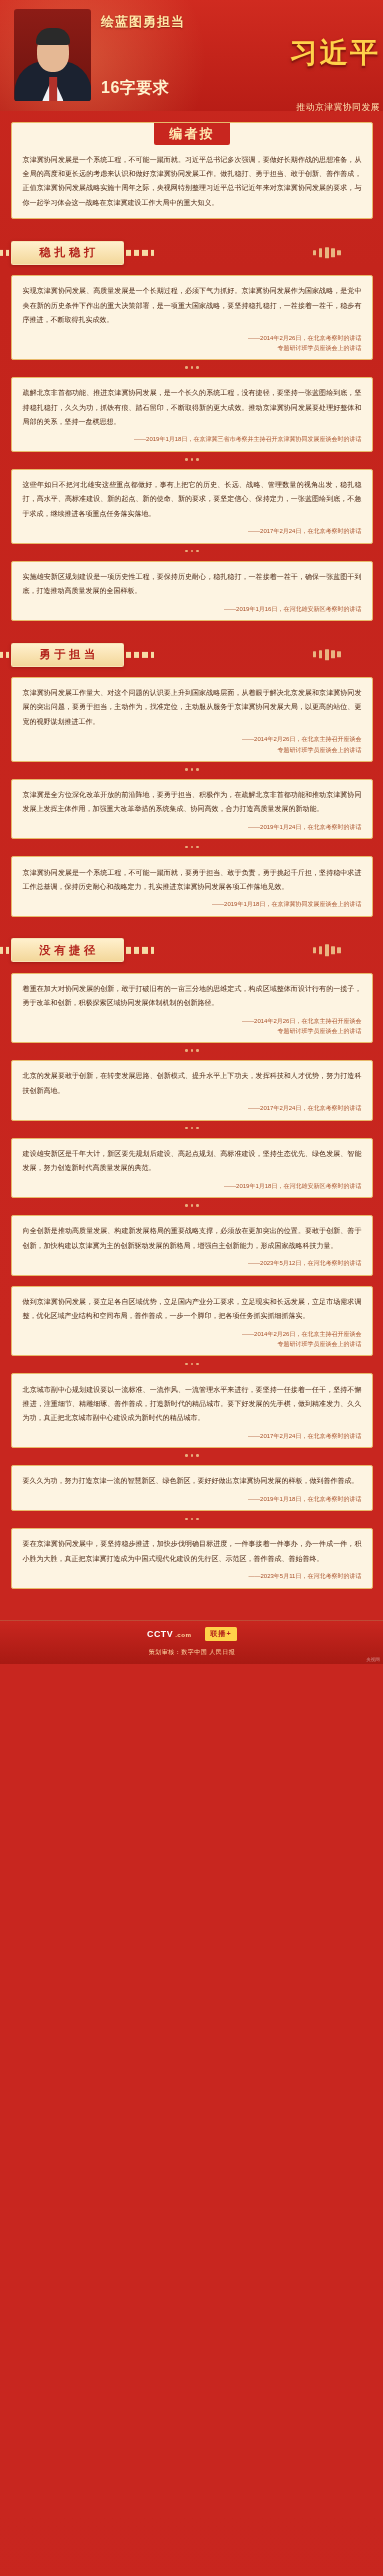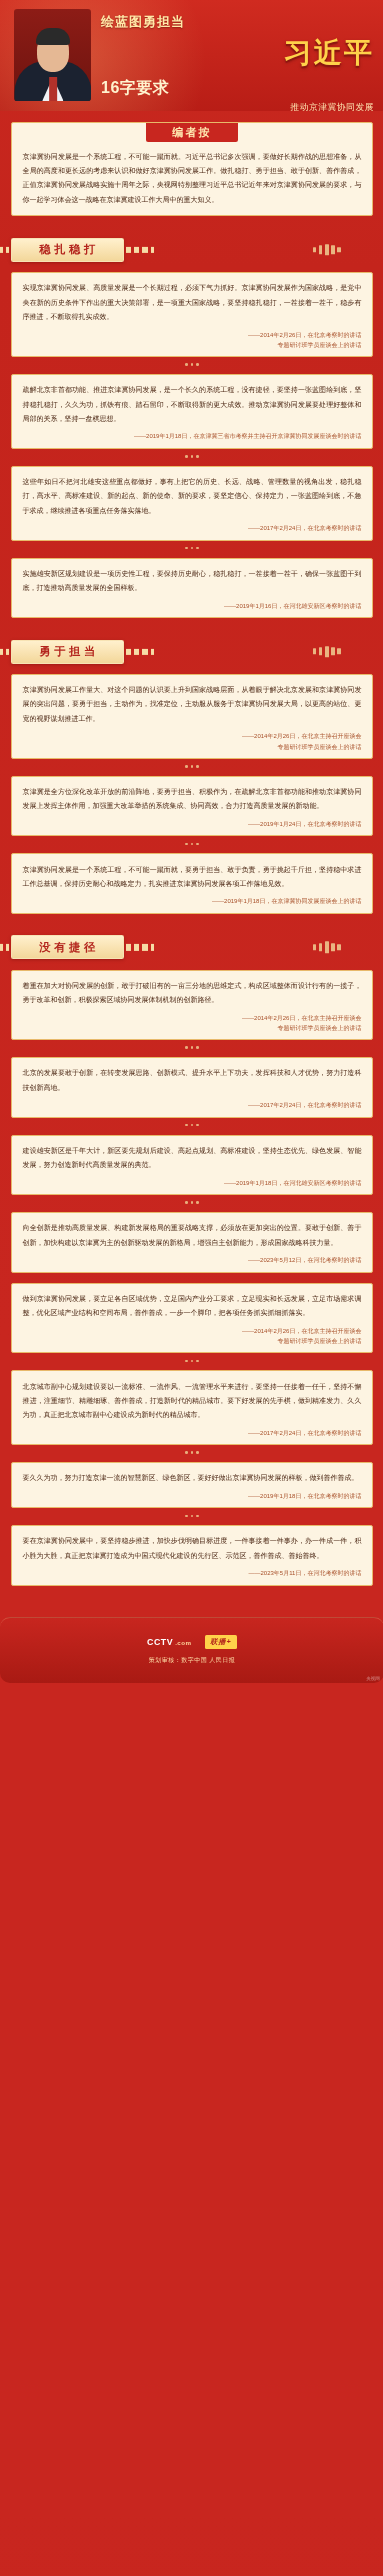--- a/index.html
+++ b/index.html
@@ -67,21 +67,21 @@
   .portrait .hair {
     position: absolute; left: 50%; bottom: 56px;
     transform: translateX(-50%);
     width: 34px; height: 17.5px;
     background: #2a2a2a;
     border-radius: 17.5px 17.5px 4.1px 4.1px;
   }
   .header-text {
     position: absolute;
     left: 101px; top: 13.4px;
-    right: 10px;
+    right: 4px;
   }
   .h-line1 {
     font-size: 13px;
     font-weight: bold;
     color: #ffe9a8;
     letter-spacing: 1px;
     text-shadow: 0 1px 1.5px rgba(90,10,0,.5);
   }
   .h-line2 {
     margin-top: 3.1px;
@@ -115,25 +115,25 @@
   
   .editor-block {
     margin-top: 11.3px;
     background: #fdf4e2;
     border: 1px solid #e8b96a;
     border-radius: 2.1px;
     padding: 0 0 8.2px 0;
     position: relative;
   }
   .editor-badge {
-    width: 92px;
+    width: 76px;
     margin: -0.5px auto 0;
     background: #c8261f;
     color: #ffe9b0;
-    font-size: 11px;
+    font-size: 13px;
     font-weight: bold;
     letter-spacing: 2.1px;
     text-align: center;
     padding: 2.6px 0 2.1px;
     border-radius: 0 0 2.1px 2.1px;
   }
   .editor-body {
     padding: 7.2px 10.3px 0;
     font-size: 7px;
     line-height: 2.05;
@@ -229,29 +229,28 @@
   }
   .divider-dots span {
     width: 2.6px; height: 2.6px;
     border-radius: 50%;
     background: #f0cf93;
     opacity: .8;
   }
   
   .footer {
     position: relative;
-    height: 66px;
+    height: 44px;
     background: linear-gradient(180deg, #c8261f 0%, #a81a13 100%);
     border-top: 0.5px solid rgba(255,220,160,.25);
     display: flex;
     flex-direction: column;
     align-items: center;
     justify-content: center;
     gap: 7.2px;
-    border-radius: 10px;
   }
   .footer-logos {
     display: flex;
     align-items: center;
     gap: 13.4px;
   }
   .logo-cctv {
     color: #ffffff;
     font-size: 8.8px;
     font-weight: bold;
@@ -262,21 +261,20 @@
   }
   .logo-cctv .dotcom { font-size: 6.2px; color: #ffd9a0; }
   .logo-lianbo {
     background: #ffd24a;
     color: #b3241c;
     font-size: 7.2px;
     font-weight: bold;
     padding: 2.1px 5.2px;
     border-radius: 1.5px;
     letter-spacing: 1px;
-    font-style: italic;
   }
   .footer-credit {
     color: #ffdca6;
     font-size: 6px;
     letter-spacing: 0.5px;
   }
   .corner-mark {
     position: absolute;
     right: 4.1px; bottom: 2.1px;
     font-size: 4.6px;

